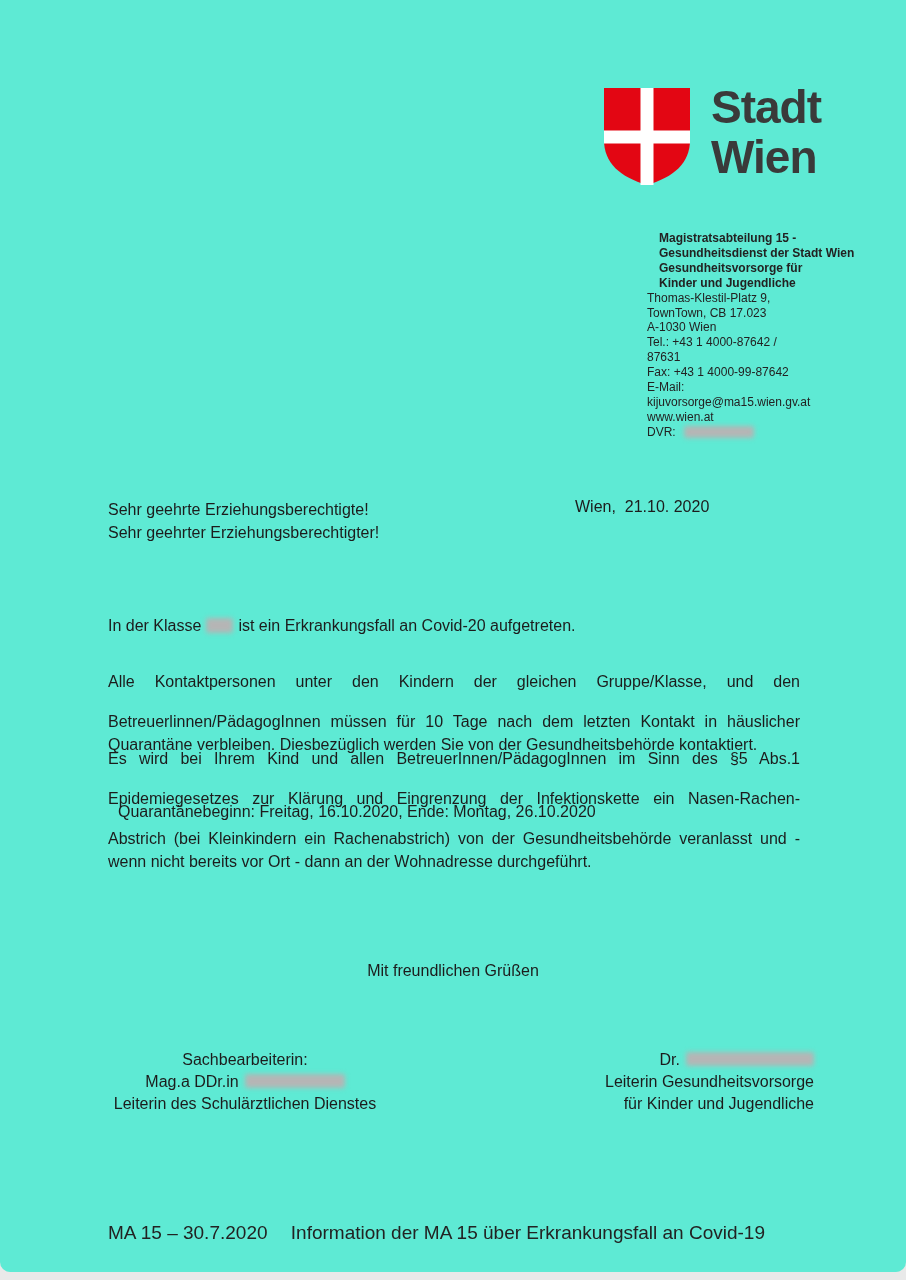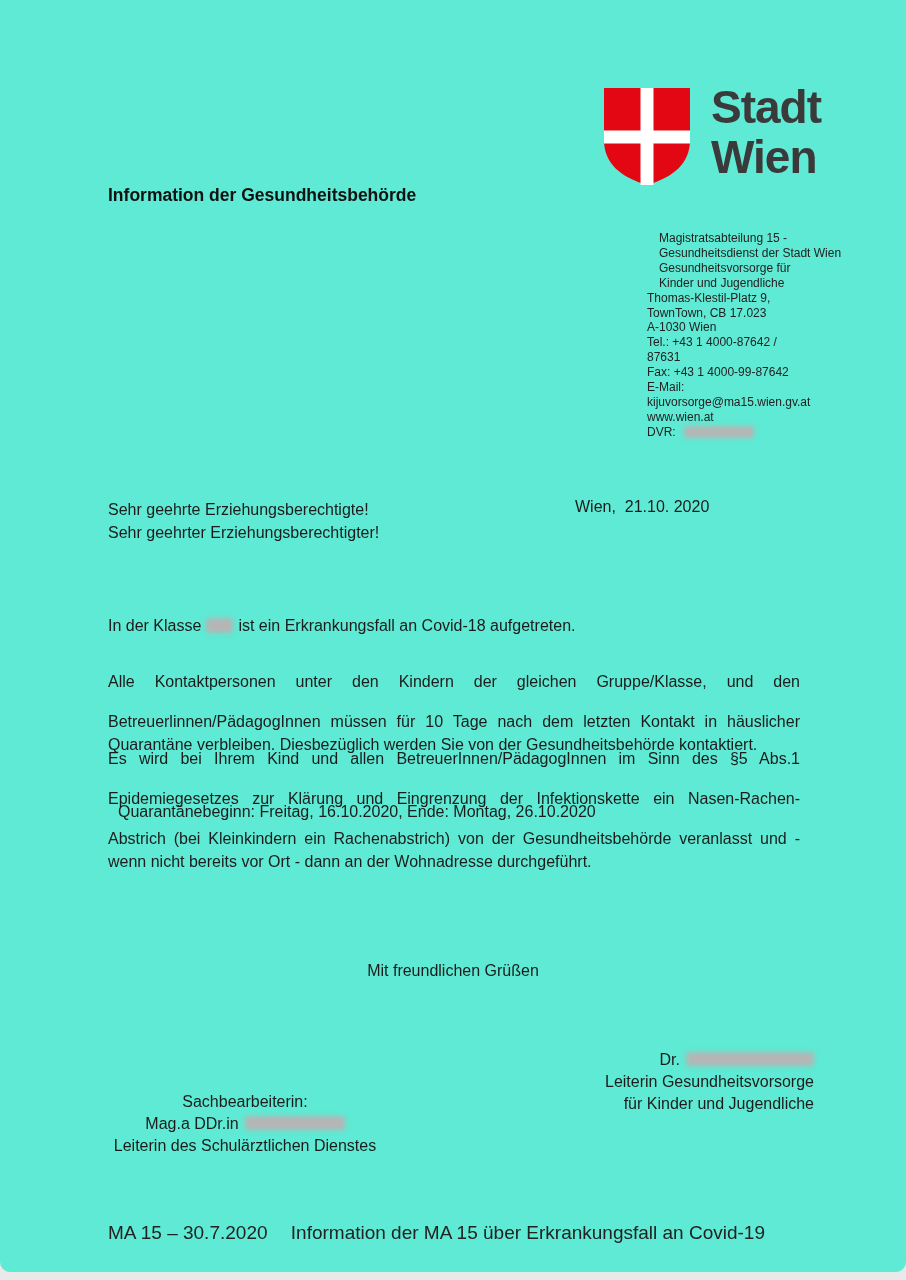--- a/index.html
+++ b/index.html
@@ -47,21 +47,21 @@
   
   .sender {
     position: absolute;
     left: 647px;
     top: 231px;
     width: 230px;
     font-size: 12px;
     line-height: 14.9px;
     color: #222;
   }
-  .sender .b { font-weight: normal; padding-left: 12px; }
+  .sender .b { font-weight: bold; padding-left: 12px; }
   .sender .dvr-line { display: flex; align-items: center; }
   
   .salutation {
     position: absolute;
     left: 108px;
     top: 498px;
     font-size: 16px;
     line-height: 23px;
   }
   .place-date {
@@ -95,21 +95,21 @@
   }
   
   .sig {
     position: absolute;
     top: 1049px;
     width: 292px;
     text-align: center;
     font-size: 16px;
     line-height: 22px;
   }
-  .sig-left  { left: 99px; margin-top: 42px; }
+  .sig-left  { left: 99px; }
   .sig-right { left: 522px; text-align: right; }
   
   .footer {
     position: absolute;
     left: 108px;
     top: 1222px;
     font-size: 19px;
     color: #222;
   }
   .footer .subject { margin-left: 18px; }
@@ -134,21 +134,20 @@
   <svg class="logo-shield" viewBox="0 0 86 97" xmlns="http://www.w3.org/2000/svg" aria-hidden="true">
     <path d="M0,0 H86 V52 C86,75 70,89 43,97 C16,89 0,75 0,52 Z" fill="#e30613"></path>
     <rect x="36.5" y="0" width="13" height="97" fill="#ffffff"></rect>
     <rect x="0" y="42.5" width="86" height="13" fill="#ffffff"></rect>
   </svg>
   <div class="logo-text">
     <div>Stadt</div>
     <div>Wien</div>
   </div>
 
-  <div class="doc-title">Information der Gesundheitsbehörde</div>
 
   <div class="sender">
     <div class="b">Magistratsabteilung 15 -</div>
     <div class="b">Gesundheitsdienst der Stadt Wien</div>
     <div class="b">Gesundheitsvorsorge für</div>
     <div class="b">Kinder und Jugendliche</div>
     <div>Thomas-Klestil-Platz 9,</div>
     <div>TownTown, CB 17.023</div>
     <div>A-1030 Wien</div>
     <div>Tel.: +43 1 4000-87642 /</div>
@@ -163,21 +162,21 @@
     </div>
   </div>
 
   <div class="salutation">
     <div>Sehr geehrte Erziehungsberechtigte!</div>
     <div>Sehr geehrter Erziehungsberechtigter!</div>
   </div>
   <div class="place-date">Wien,  21.10. 2020</div>
 
   <div class="para p1">
-    <span>In der Klasse</span><span class="redact klasse"></span><span>ist ein Erkrankungsfall an Covid-18 aufgetreten.</span>
+    <span>In der Klasse</span><span class="redact klasse"></span><span>ist ein Erkrankungsfall an Covid-20 aufgetreten.</span>
   </div>
 
   <div class="para p2">
     <div class="jline">Alle Kontaktpersonen unter den Kindern der gleichen Gruppe/Klasse, und den</div>
     <div class="jline">Betreuerlinnen/PädagogInnen müssen für 10 Tage nach dem letzten Kontakt in häuslicher</div>
     <div class="lline">Quarantäne verbleiben. Diesbezüglich werden Sie von der Gesundheitsbehörde kontaktiert.</div>
   </div>
 
   <div class="para p3">
     <div class="jline">Es wird bei Ihrem Kind und allen BetreuerInnen/PädagogInnen im Sinn des §5 Abs.1</div>

